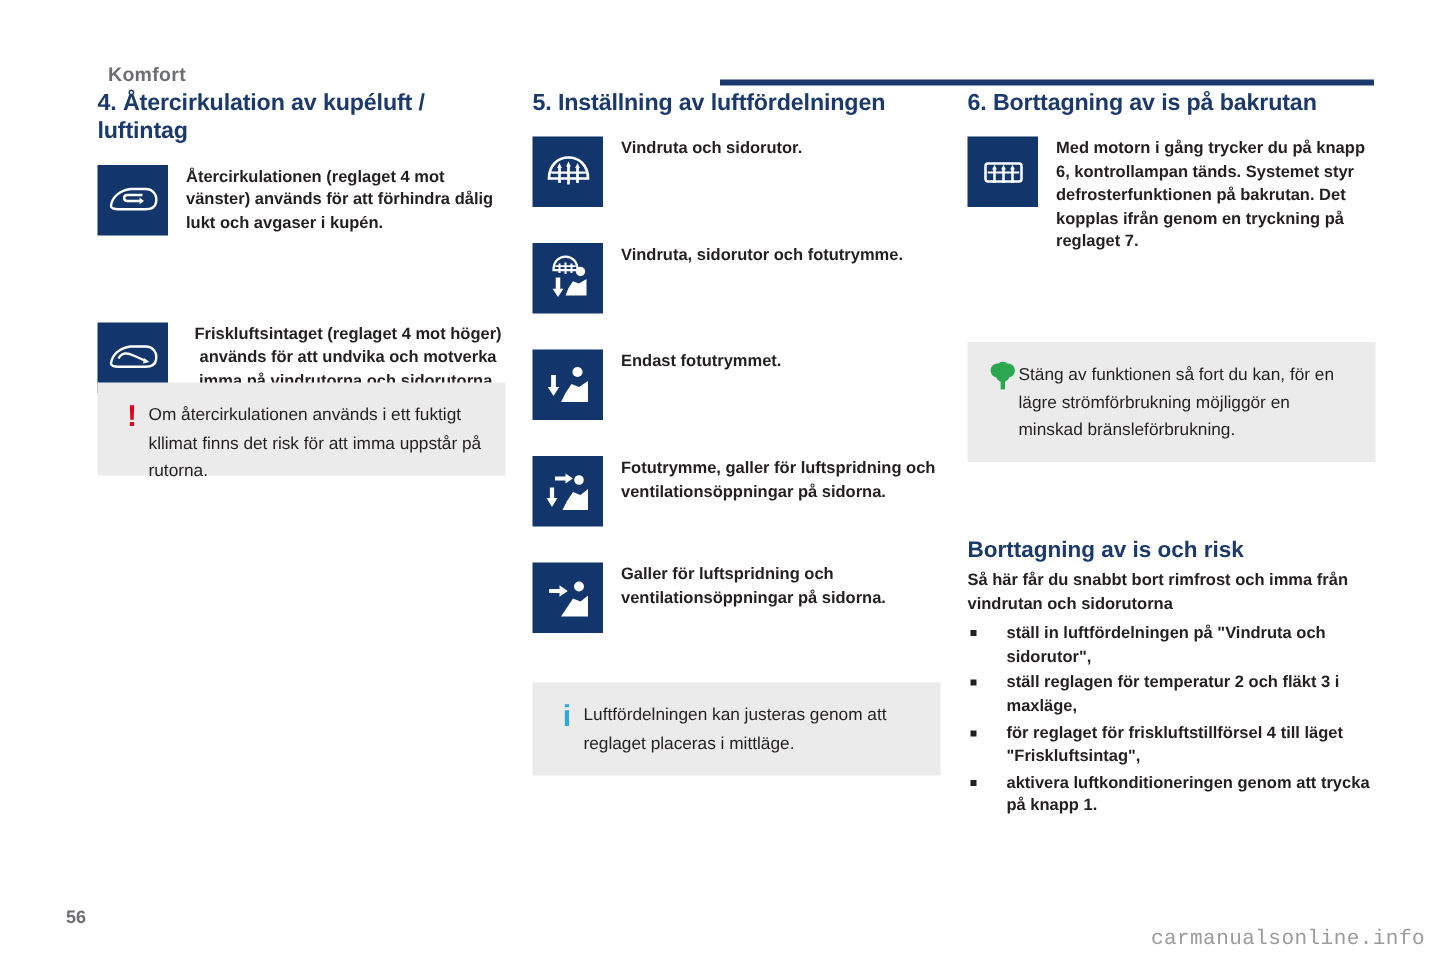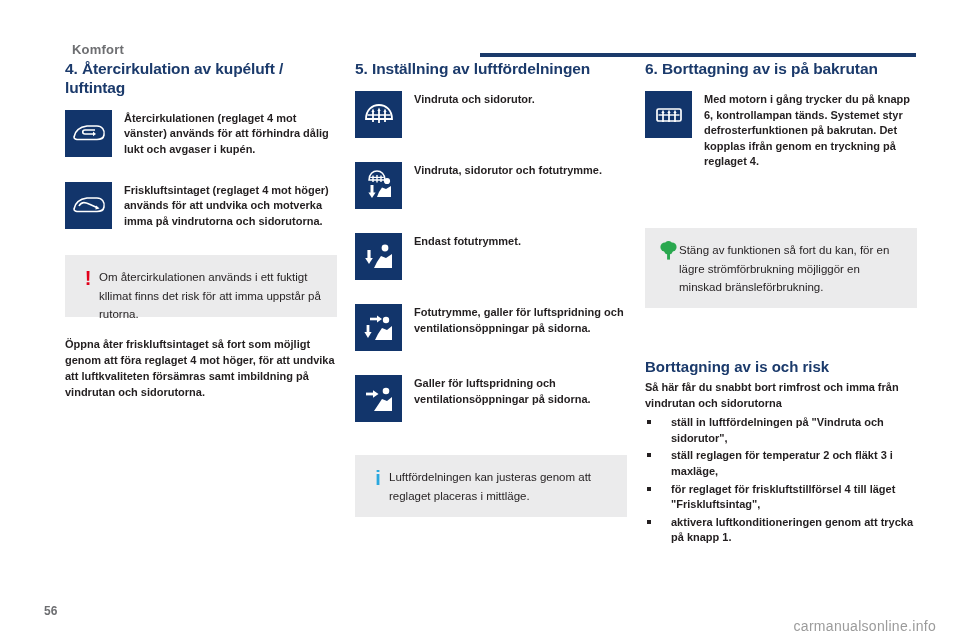--- a/index.html
+++ b/index.html
@@ -102,23 +102,23 @@
   }
 
   .blue-block{position:absolute;left:645px;top:358px;width:275px;}
 
   
   .pageno{
     position:absolute;left:44px;top:604px;
     font-size:12px;font-weight:bold;color:#6d6e71;
   }
   .wm{
-    position:absolute;right:24px;bottom:6px;
+    position:absolute;right:10px;bottom:6px;
     font-size:14px;color:#9b9b9b;letter-spacing:.3px;
-    font-family:Liberation Sans, sans-serif;
+    font-family:Liberation Mono, monospace;
   }
 </style>
 </head>
 <body>
 
 <div class="page">
 
   <div class="header">
     <div class="crumb">Komfort</div>
     <div class="rule"></div>
@@ -131,40 +131,37 @@
       <div class="ibox">
         <svg width="36" height="24" viewBox="0 0 36 24">
           <path d="M3 16 C4 10 9 6 16 5 L26 5 C31 5 34 9 33 14 C32.5 17 30 18.5 26 18.5 L8 18.5 C5 18.5 2.8 17.8 3 16 Z" fill="none" stroke="#fff" stroke-width="1.6"></path>
           <path d="M24 9 L14 9 C11 9 11 13 14 13 L23 13" fill="none" stroke="#fff" stroke-width="1.6"></path>
           <path d="M22 10.6 L25 13 L22 15.2 Z" fill="#fff"></path>
         </svg>
       </div>
       <div class="itext">Återcirkulationen (reglaget 4 mot vänster) används för att förhindra dålig lukt och avgaser i kupén.</div>
     </div>
 
-    <div class="irow" style="margin-top:24px;">
+    <div class="irow" style="margin-top:57px;text-align:center;">
       <div class="ibox">
         <svg width="36" height="24" viewBox="0 0 36 24">
           <path d="M3 16 C4 10 9 6 16 5 L26 5 C31 5 34 9 33 14 C32.5 17 30 18.5 26 18.5 L8 18.5 C5 18.5 2.8 17.8 3 16 Z" fill="none" stroke="#fff" stroke-width="1.6"></path>
           <path d="M8 13 C10 9 14 9 18 11 L27 15" fill="none" stroke="#fff" stroke-width="1.6"></path>
           <path d="M25 12.6 L28.6 15.4 L24.4 16.4 Z" fill="#fff"></path>
         </svg>
       </div>
       <div class="itext">Friskluftsintaget (reglaget 4 mot höger) används för att undvika och motverka imma på vindrutorna och sidorutorna.</div>
     </div>
   </div>
 
   <div class="callout box-warn">
     <div class="glyph warn">!</div>
     <div class="ctext">Om återcirkulationen används i ett fuktigt kllimat finns det risk för att imma uppstår på rutorna.</div>
   </div>
 
-  <div class="after-warn">
-    <p class="body">Öppna åter friskluftsintaget så fort som möjligt genom att föra reglaget 4 mot höger, för att undvika att luftkvaliteten försämras samt imbildning på vindrutan och sidorutorna.</p>
-  </div>
 
   <div class="col col2">
     <h2 class="sec">5. Inställning av luftfördelningen</h2>
 
     <div class="irow">
       <div class="ibox">
         <svg width="34" height="28" viewBox="0 0 34 28">
           <path d="M4 19 C4 10 10 5 17 5 C24 5 30 10 30 19 Z" fill="none" stroke="#fff" stroke-width="1.8"></path>
           <path d="M5.5 15 L28.5 15" stroke="#fff" stroke-width="1.5"></path>
           <path d="M11 22 L11 11" stroke="#fff" stroke-width="1.8"></path>
@@ -248,21 +245,21 @@
           <rect x="5" y="8" width="24" height="12" rx="1.6" fill="none" stroke="#fff" stroke-width="1.7"></rect>
           <path d="M6.5 14 L27.5 14" stroke="#fff" stroke-width="1.4"></path>
           <path d="M11 21 L11 11" stroke="#fff" stroke-width="1.7"></path>
           <path d="M17 21 L17 11" stroke="#fff" stroke-width="1.7"></path>
           <path d="M23 21 L23 11" stroke="#fff" stroke-width="1.7"></path>
           <path d="M9.4 12 L11 8.8 L12.6 12 Z" fill="#fff"></path>
           <path d="M15.4 12 L17 8.8 L18.6 12 Z" fill="#fff"></path>
           <path d="M21.4 12 L23 8.8 L24.6 12 Z" fill="#fff"></path>
         </svg>
       </div>
-      <div class="itext">Med motorn i gång trycker du på knapp 6, kontrollampan tänds. Systemet styr defrosterfunktionen på bakrutan. Det kopplas ifrån genom en tryckning på reglaget 4.</div>
+      <div class="itext">Med motorn i gång trycker du på knapp 6, kontrollampan tänds. Systemet styr defrosterfunktionen på bakrutan. Det kopplas ifrån genom en tryckning på reglaget 7.</div>
     </div>
   </div>
 
   <div class="callout box-eco">
     <div class="glyph eco">
       <svg width="17" height="19" viewBox="0 0 17 19" aria-hidden="true">
         <circle cx="5" cy="6" r="4.6" fill="#2aa84f"></circle>
         <circle cx="12" cy="6" r="4.6" fill="#2aa84f"></circle>
         <circle cx="8.5" cy="3.6" r="3.6" fill="#2aa84f"></circle>
         <circle cx="8.5" cy="9" r="4.6" fill="#2aa84f"></circle>

